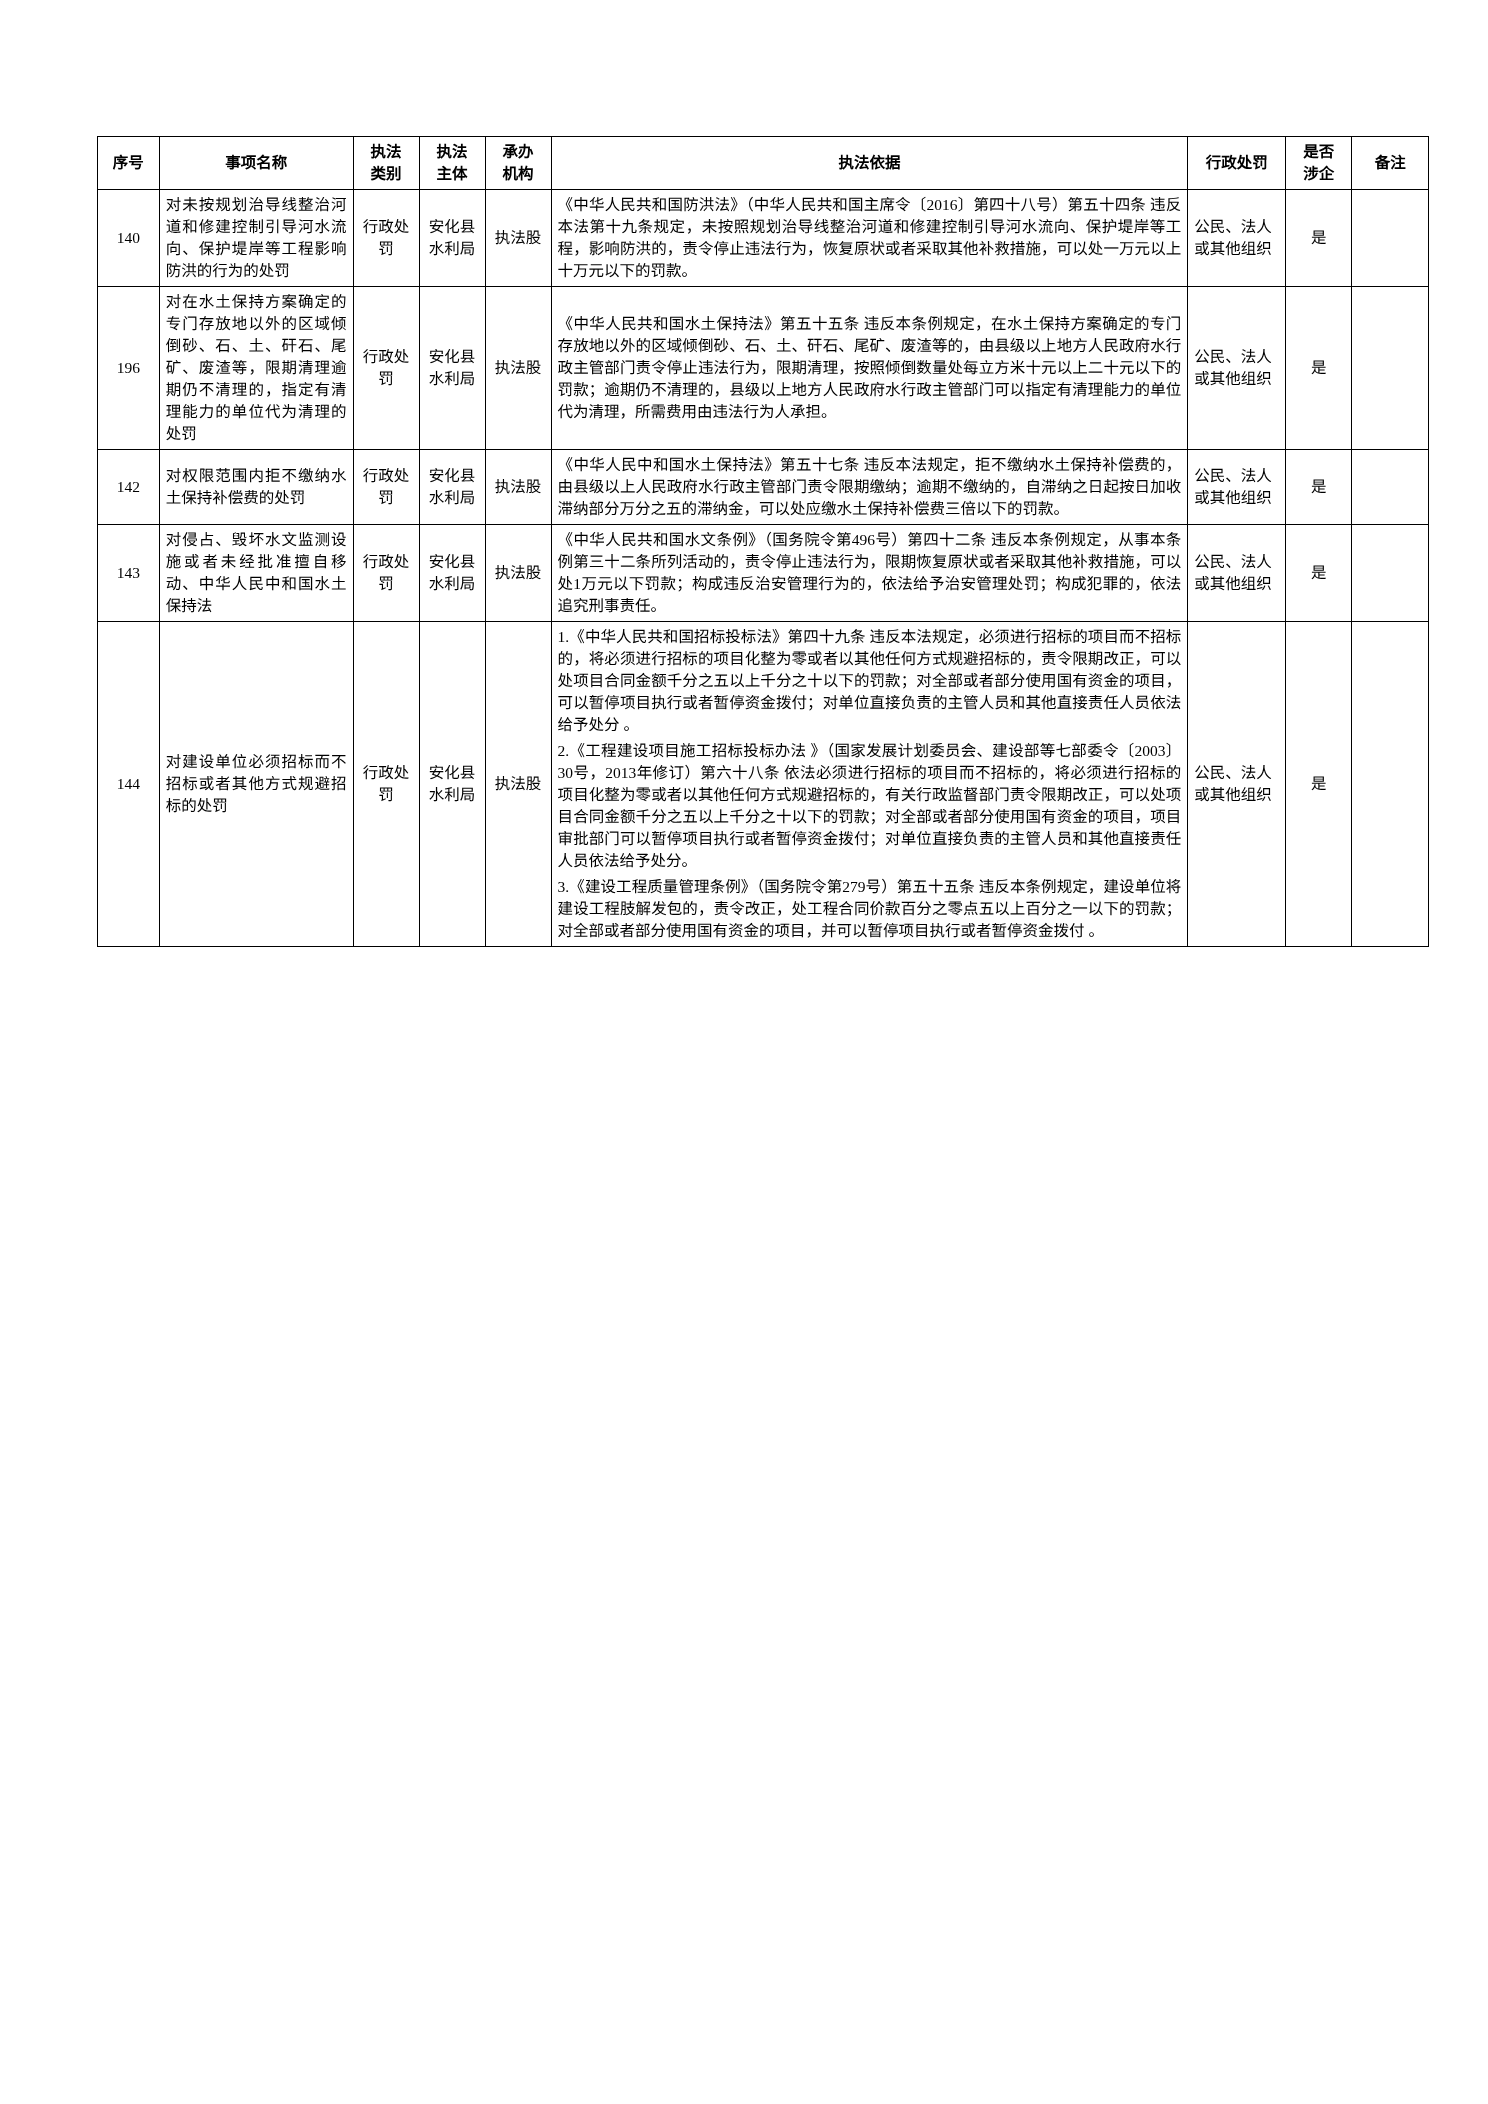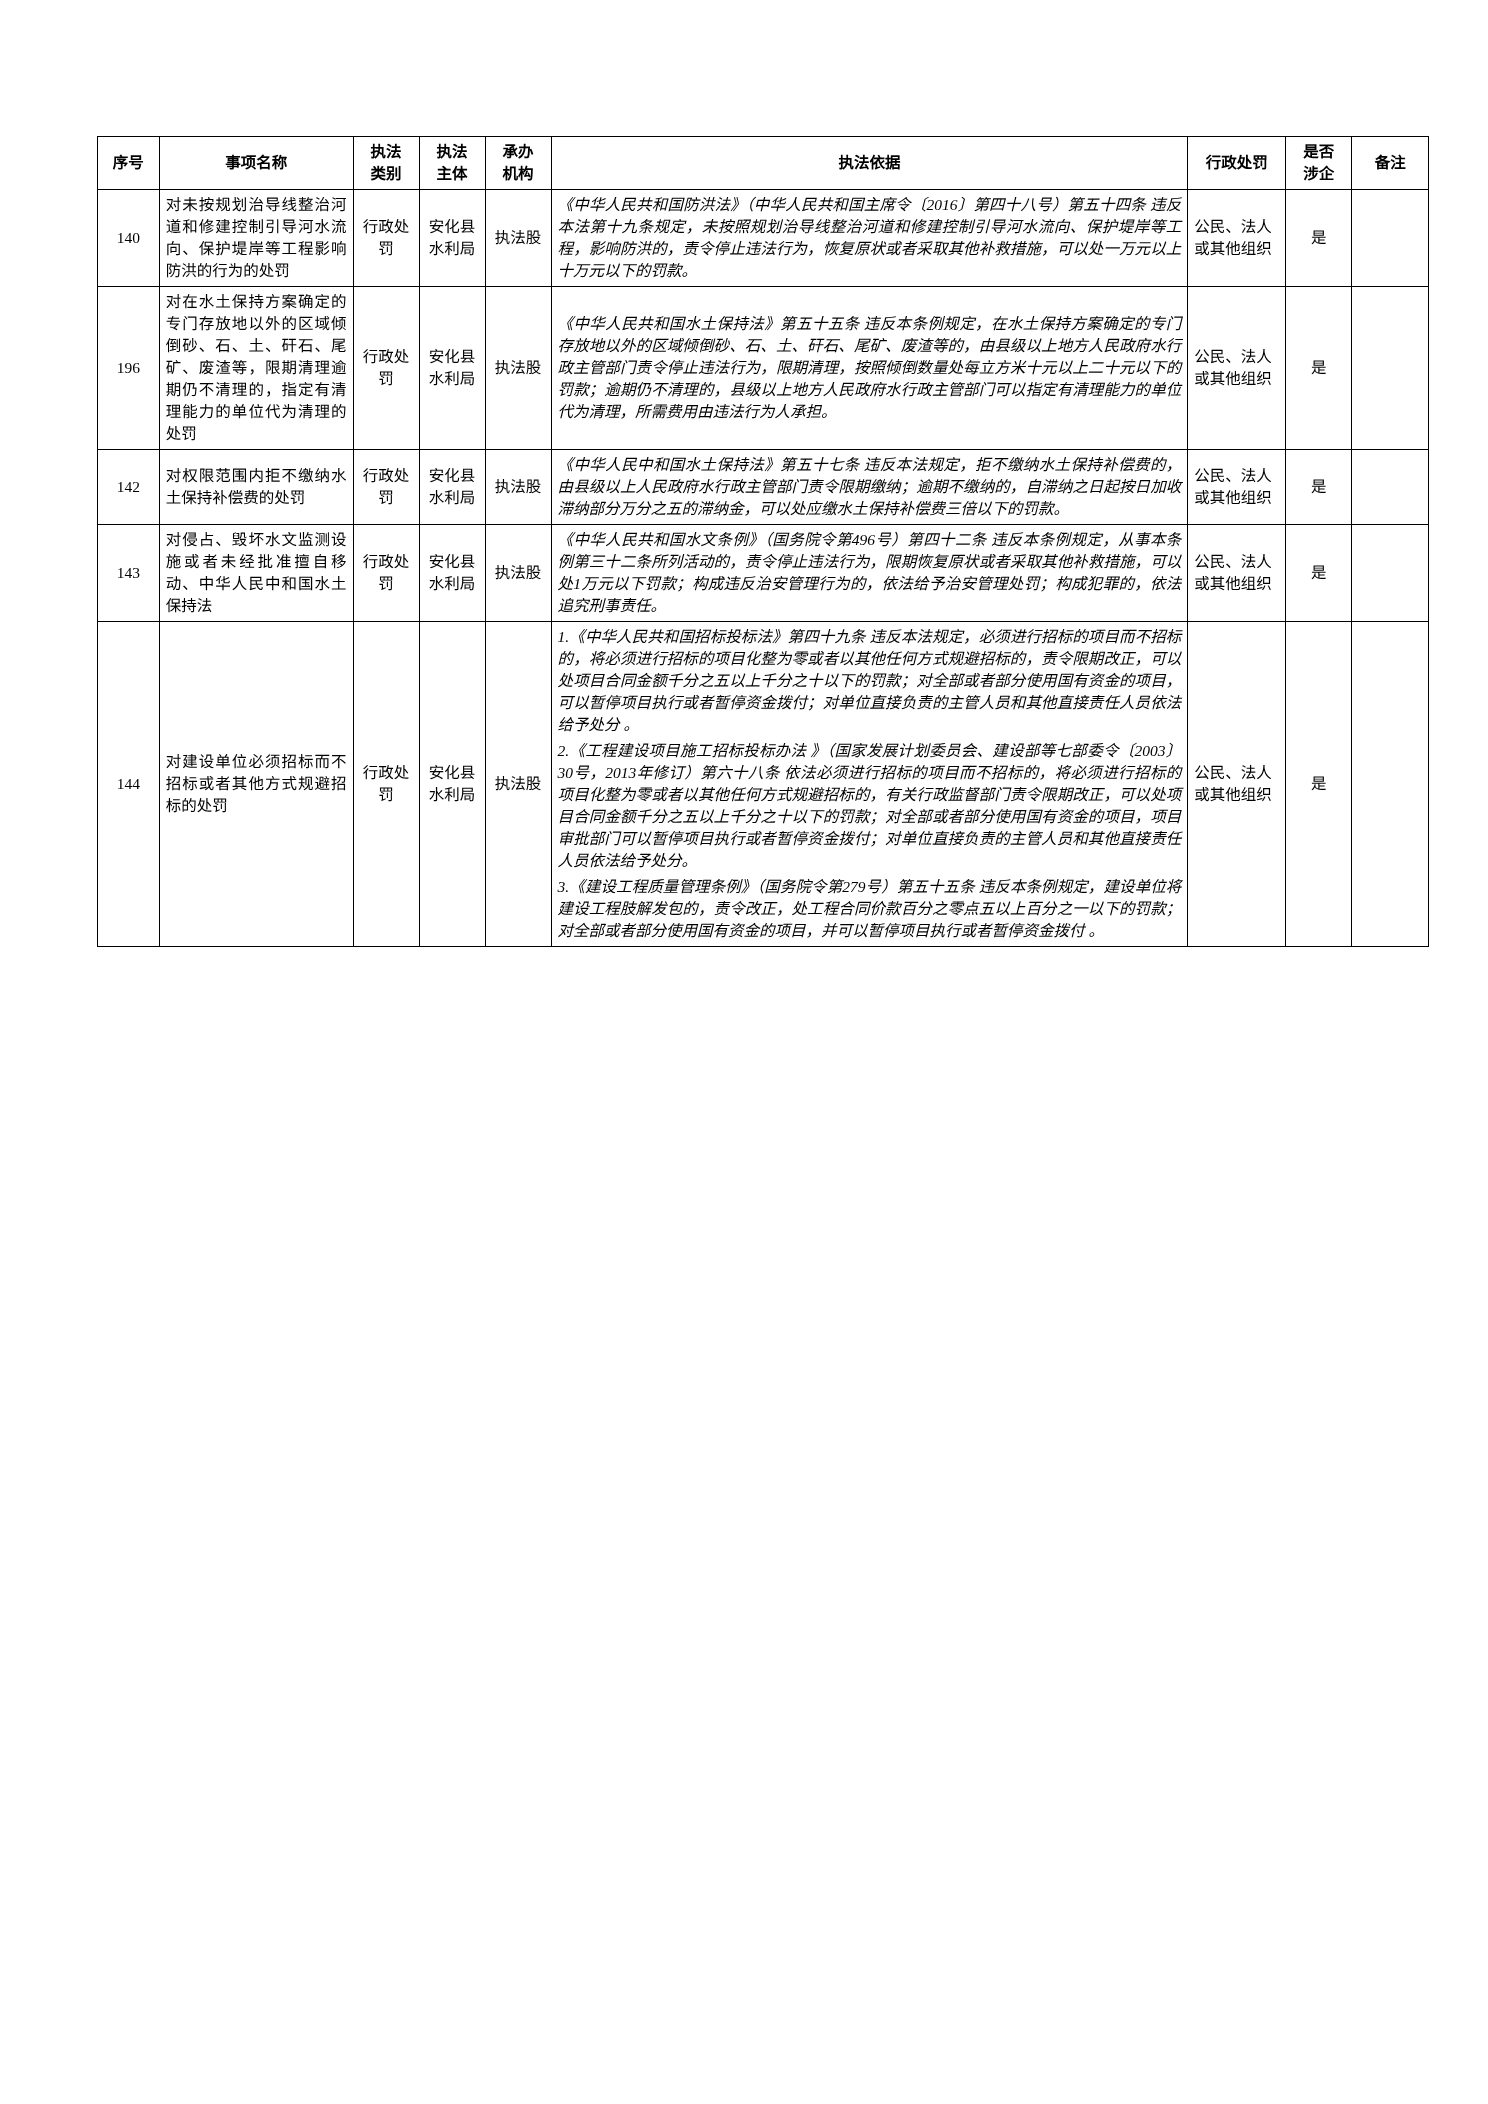--- a/index.html
+++ b/index.html
@@ -51,21 +51,20 @@
   col.c-remark  { width: 72px; }
 
   .cell-center {
     text-align: center;
   }
   .cell-justify {
     text-align: justify;
     text-justify: inter-ideograph;
     vertical-align: top;
     padding: 8px 8px 8px 8px;
-    font-style: italic;
   }
   .cell-name {
     text-align: justify;
     text-justify: inter-ideograph;
     vertical-align: middle;
     padding: 8px 8px;
     line-height: 1.5;
     margin-top: 28px;
   }
   .vert-narrow {

